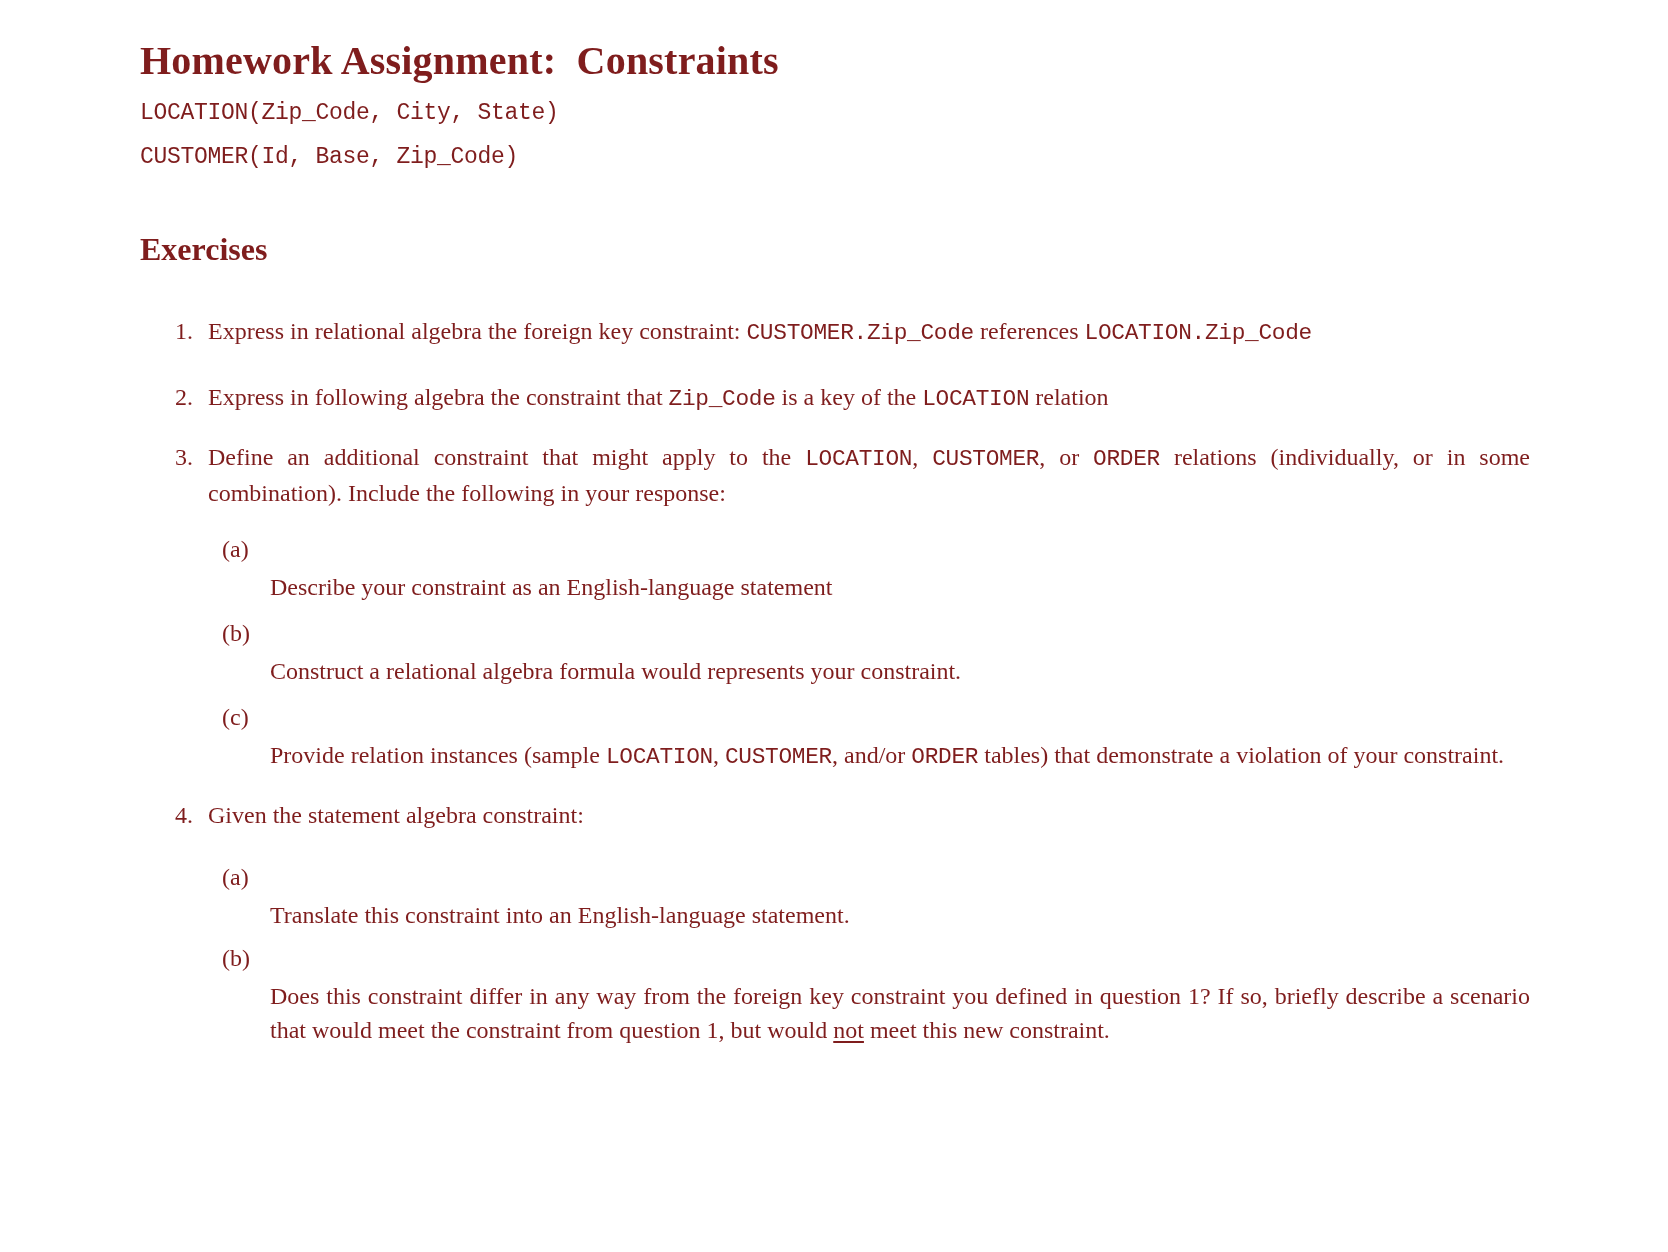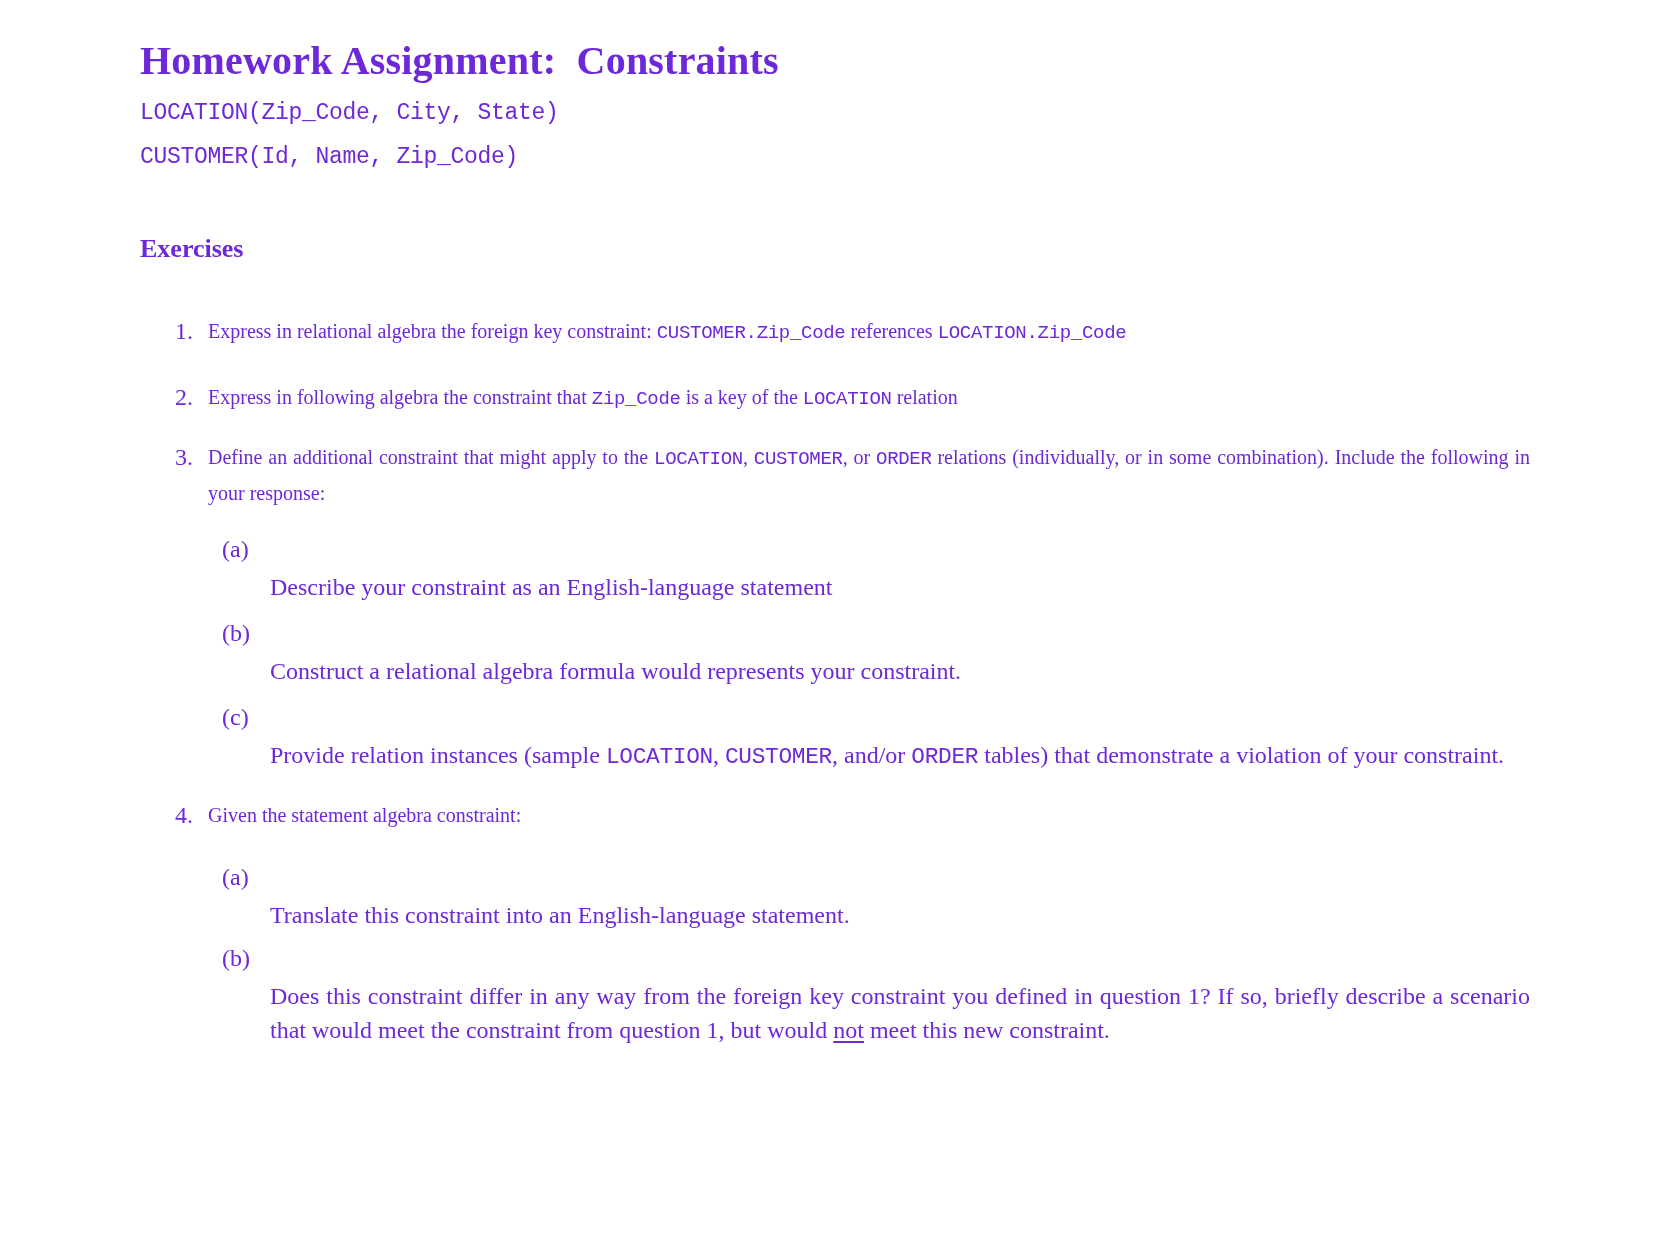--- a/index.html
+++ b/index.html
@@ -1,21 +1,21 @@
 <!DOCTYPE html>
 <html><head>
 <meta charset="utf-8">
 <style>
   html, body { margin: 0; padding: 0; background: #ffffff; }
   .page {
     position: relative;
     width: 1668px;
     height: 1252px;
     background: #ffffff;
-    color: #6d28d9;
+    color: #7f1d1d;
     font-family: "Liberation Serif", serif;
     box-sizing: border-box;
     padding: 38px 138px 0 140px;
     overflow: hidden;
   }
   .title {
     font-size: 40px;
     line-height: 46px;
     font-weight: bold;
     margin: 0;
@@ -28,38 +28,38 @@
     margin: 38px 0 0 0;
   }
   .mono-line {
     font-family: Liberation Mono, monospace;
     font-size: 23px;
     line-height: 30px;
     margin: 14px 0 0 0;
     letter-spacing: -0.3px;
   }
   .section {
-    font-size: 26px;
+    font-size: 32px;
     line-height: 42px;
     font-weight: bold;
     margin: 56px 0 0 0;
   }
   .list {
     margin-top: 44px;
     padding-left: 35px;
   }
   .item-row { display: flex; }
   .item-row .ilabel {
     flex: 0 0 33px;
     font-size: 24px;
     line-height: 34px;
   }
   .item-row .itext {
     flex: 1 1 auto;
-    font-size: 20px;
+    font-size: 24px;
     line-height: 34px;
     text-align: justify;
   }
   .itext.nowrap { white-space: nowrap; text-align: left; }
   .mt30 { margin-top: 30px; }
   .mt24 { margin-top: 24px; }
   .sublist { margin-left: 47px; margin-top: 22px; }
   .sub-row { display: flex; }
   .sub-row .slabel {
     flex: 0 0 48px;
@@ -99,21 +99,21 @@
 </style>
 </head>
 <body>
 
 <div class="page">
 
   <h1 class="title">Homework Assignment:  Constraints</h1>
 
 
   <p class="mono-line">LOCATION(Zip_Code, City, State)</p>
-  <p class="mono-line">CUSTOMER(Id, Name, Zip_Code)</p>
+  <p class="mono-line">CUSTOMER(Id, Base, Zip_Code)</p>
 
   <h2 class="section">Exercises</h2>
 
   <div class="list">
 
     <div class="item-row">
       <span class="ilabel">1.</span>
       <span class="itext nowrap"><span>Express in relational algebra the foreign key constraint: </span><span class="mono">CUSTOMER.Zip_Code</span><span> references </span><span class="mono">LOCATION.Zip_Code</span></span>
     </div>
 

